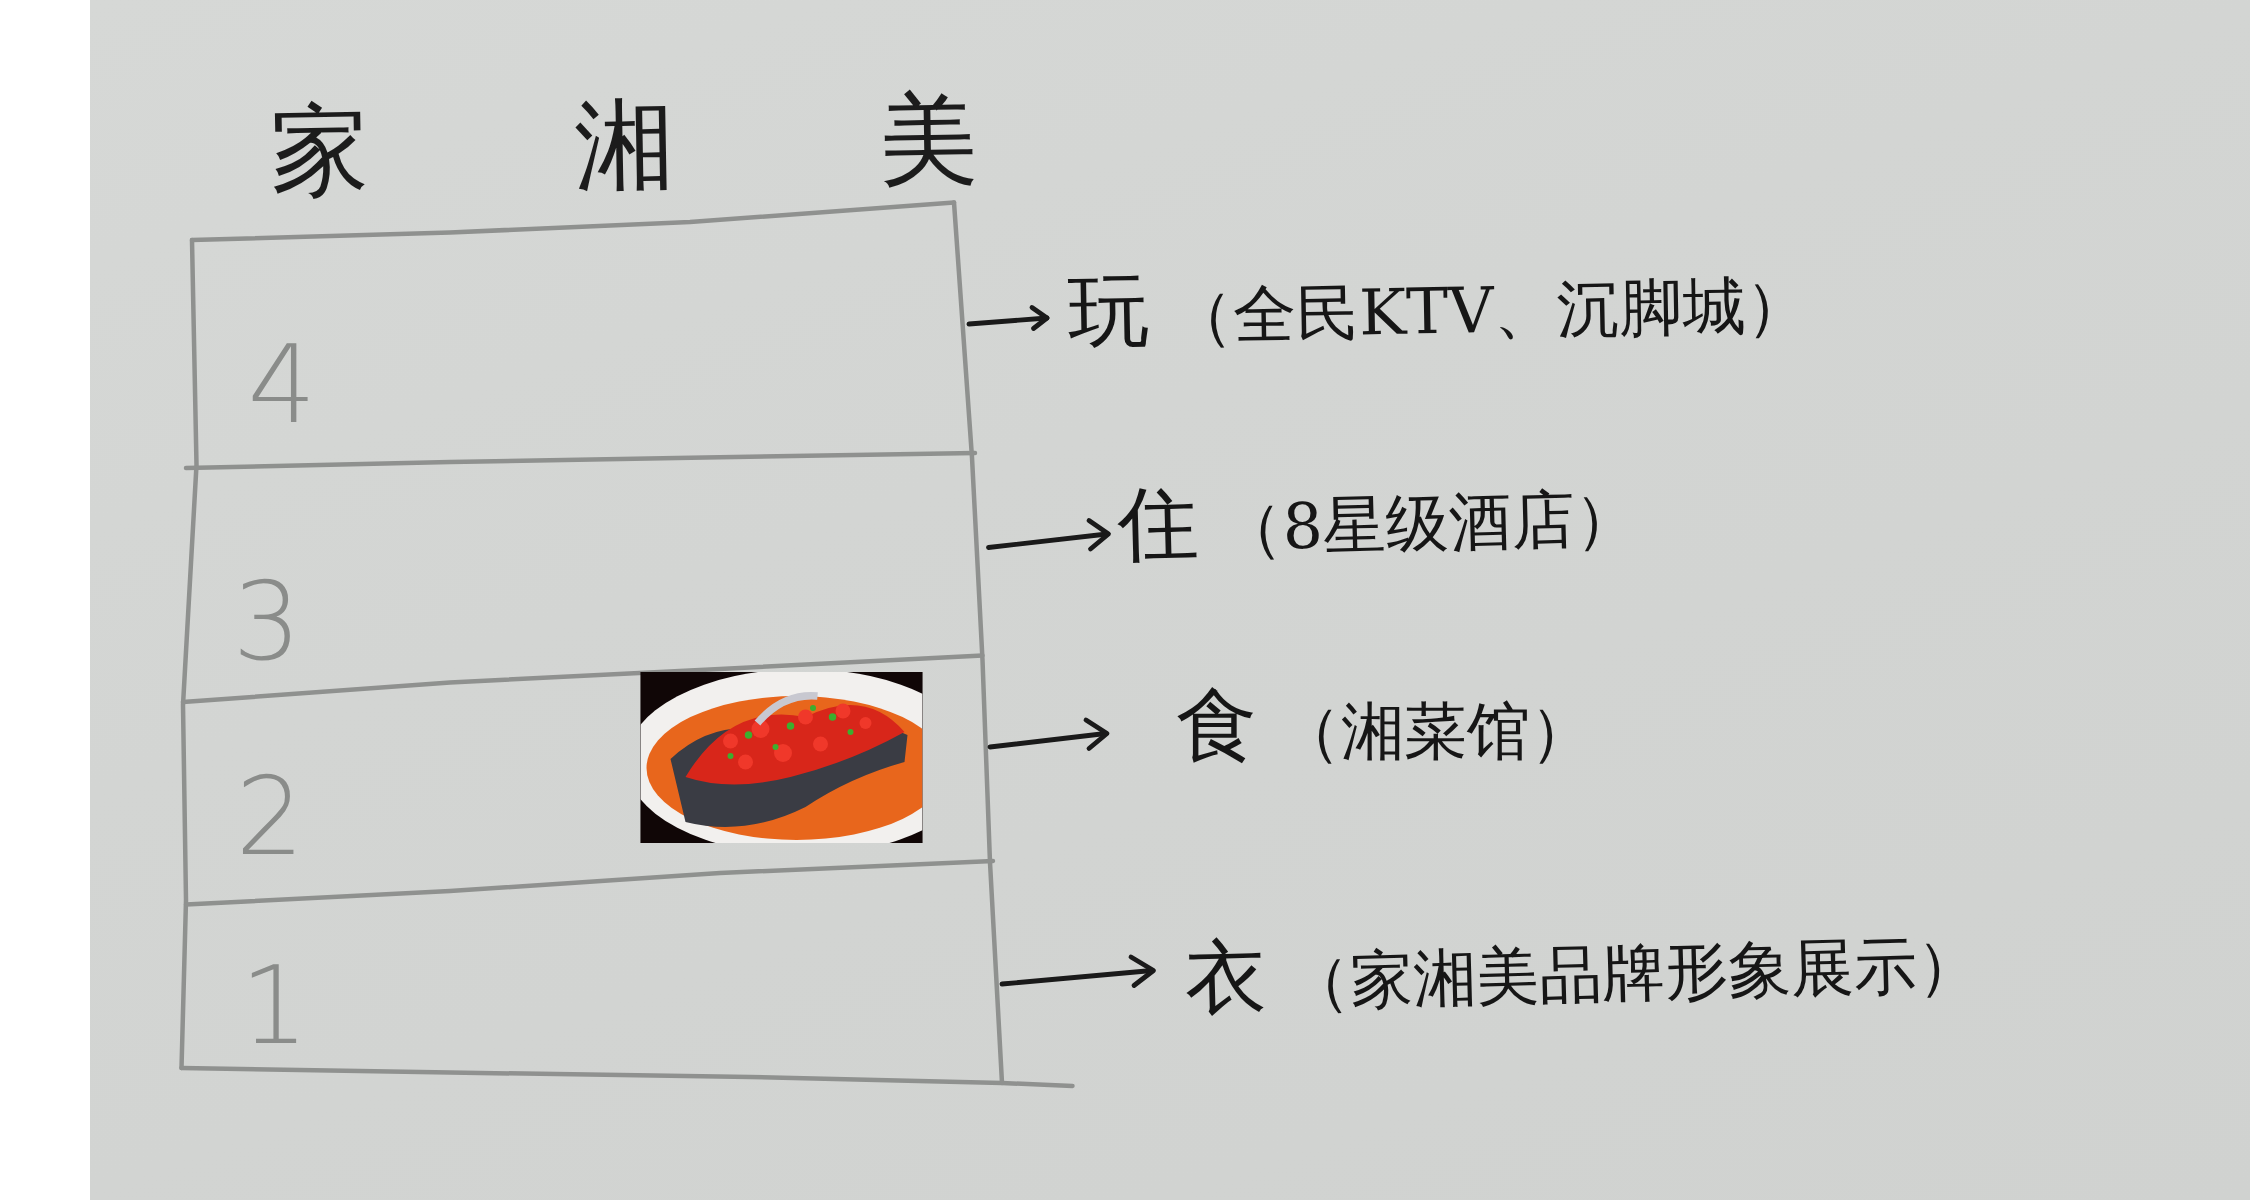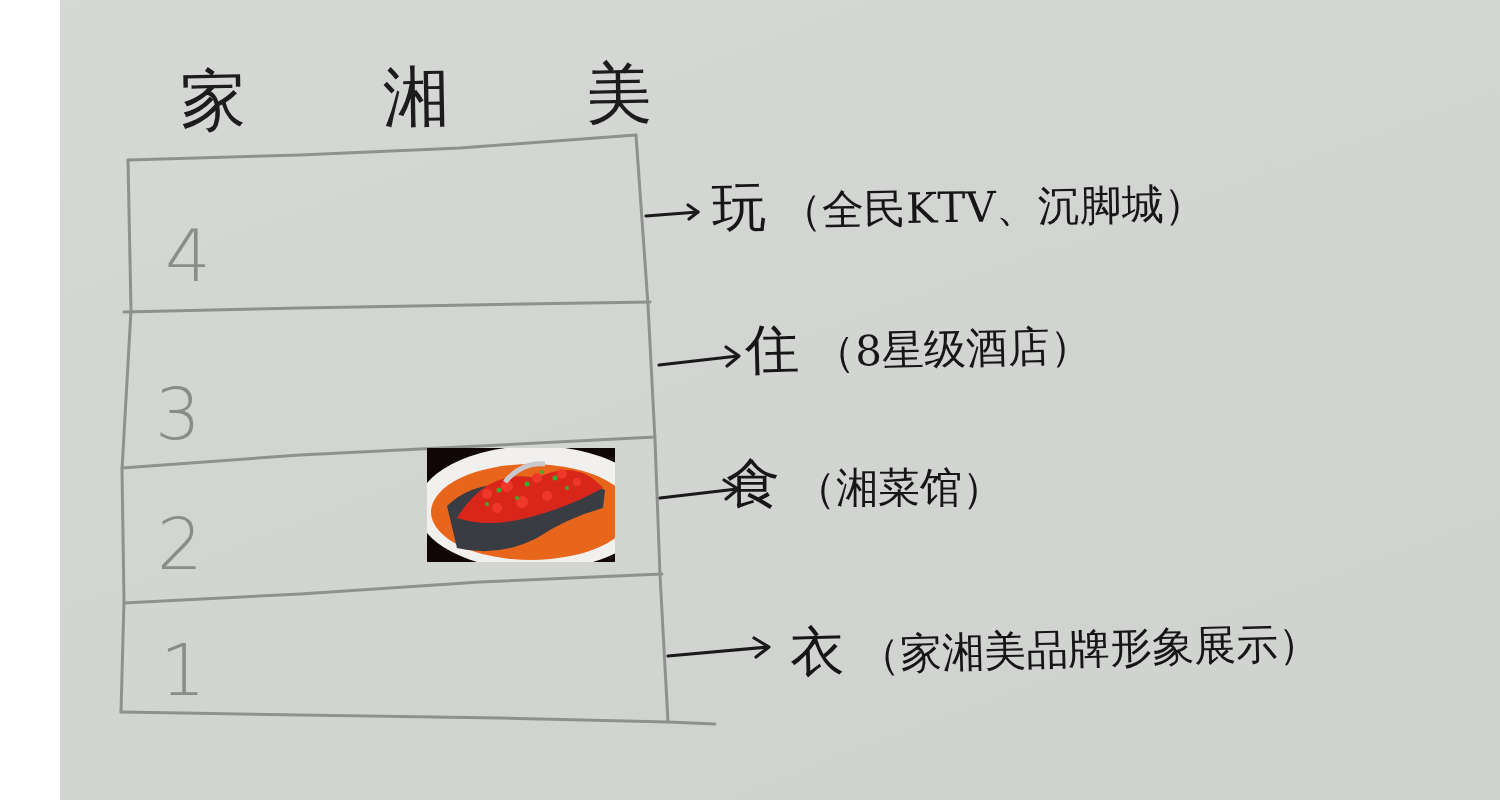--- a/index.html
+++ b/index.html
@@ -83,18 +83,18 @@
     <path d="M78 34 Q95 14 118 16" stroke="#c8c8d0" stroke-width="5" fill="none"></path>
   </svg>
 </div>
 
 <div class="label" style="left:712px;top:168px;transform:rotate(-1deg);">
   <span class="main">玩</span><span class="detail">（全民KTV、沉脚城）</span>
 </div>
 <div class="label" style="left:745px;top:310px;transform:rotate(-1.5deg);">
   <span class="main">住</span><span class="detail">（8星级酒店）</span>
 </div>
-<div class="label" style="left:726px;top:448px;">
+<div class="label" style="left:784px;top:448px;">
   <span class="main">食</span><span class="detail">（湘菜馆）</span>
 </div>
 <div class="label" style="left:790px;top:610px;transform:rotate(-1.5deg);">
   <span class="main">衣</span><span class="detail">（家湘美品牌形象展示）</span>
 </div>
 
 </body></html>

